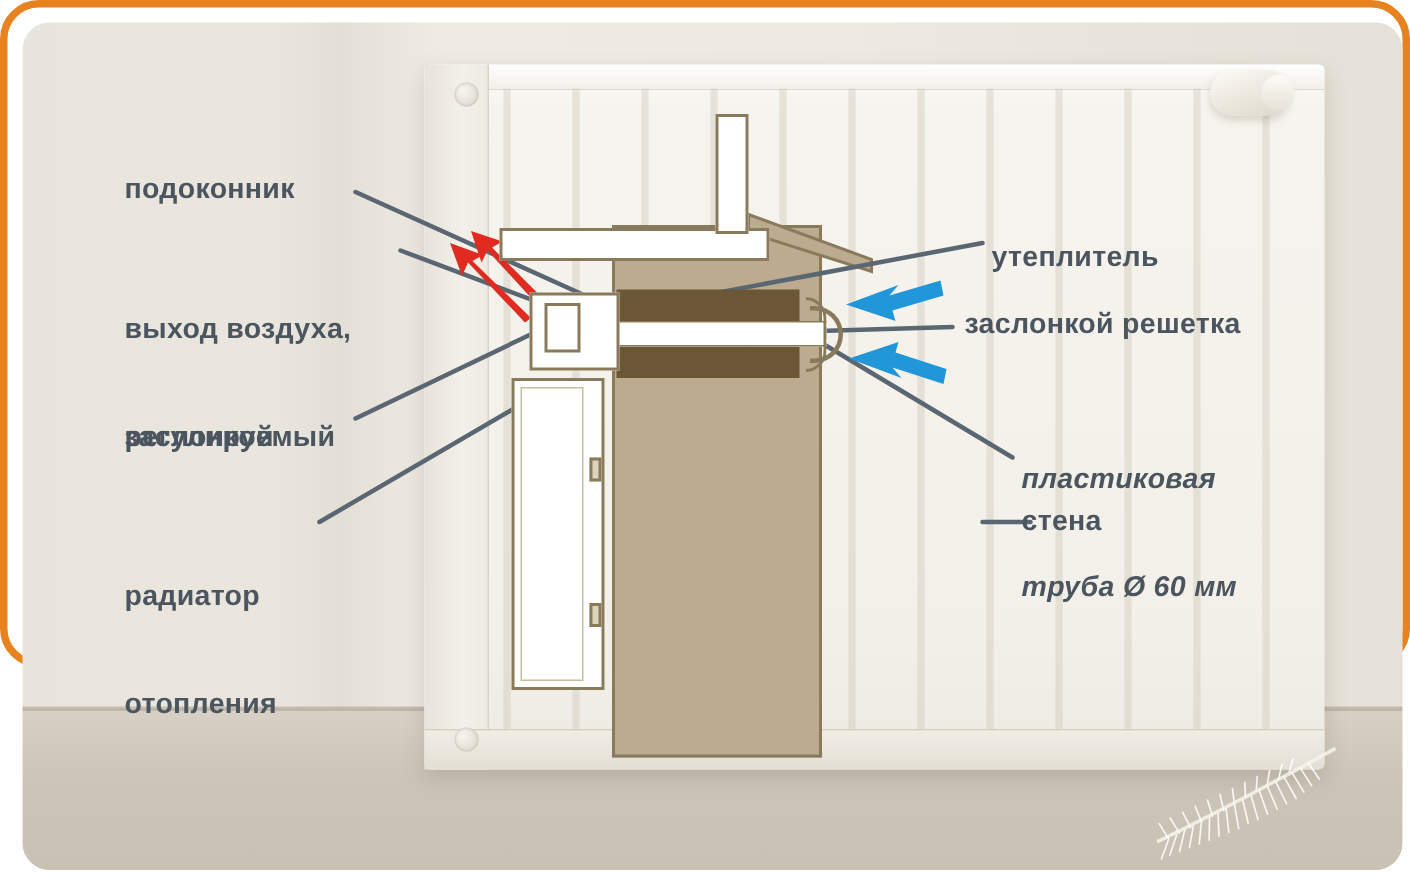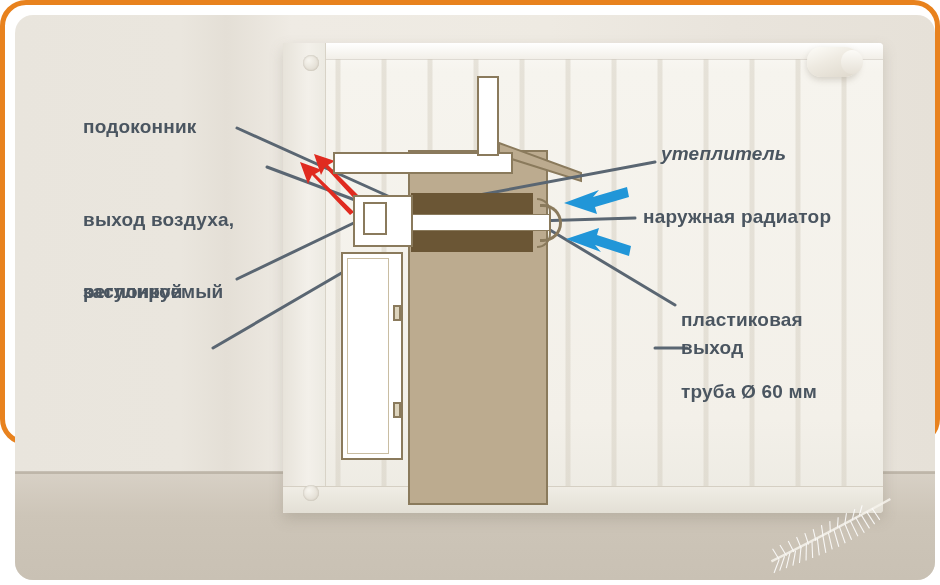--- a/index.html
+++ b/index.html
@@ -220,27 +220,29 @@
     <div class="label" style="left:68px;top:100px;">подоконник</div>
 
     <div class="label" style="left:68px;top:145px;">
       <div>выход воздуха,</div>
       <div>регулируемый</div>
     </div>
 
     <div class="label" style="left:68px;top:265px;">заслонкой</div>
 
     <div class="label" style="left:68px;top:323px;">
-    </div>
-
-    <div class="label" style="left:646px;top:127px;font-style:italic;">утеплитель</div>
-
-    <div class="label" style="left:628px;top:190px;">наружная радиатор</div>
-
-    <div class="label" style="left:666px;top:245px;">
+      <div>радиатор</div>
+      <div>отопления</div>
+    </div>
+
+    <div class="label" style="left:646px;top:145px;">утеплитель</div>
+
+    <div class="label" style="left:628px;top:190px;">заслонкой решетка</div>
+
+    <div class="label" style="left:666px;top:245px;font-style:italic;">
       <div>пластиковая</div>
       <div>труба Ø 60 мм</div>
     </div>
 
-    <div class="label" style="left:666px;top:321px;">выход</div>
+    <div class="label" style="left:666px;top:321px;">стена</div>
 
   </div>
 </div>
 
 </body></html>

